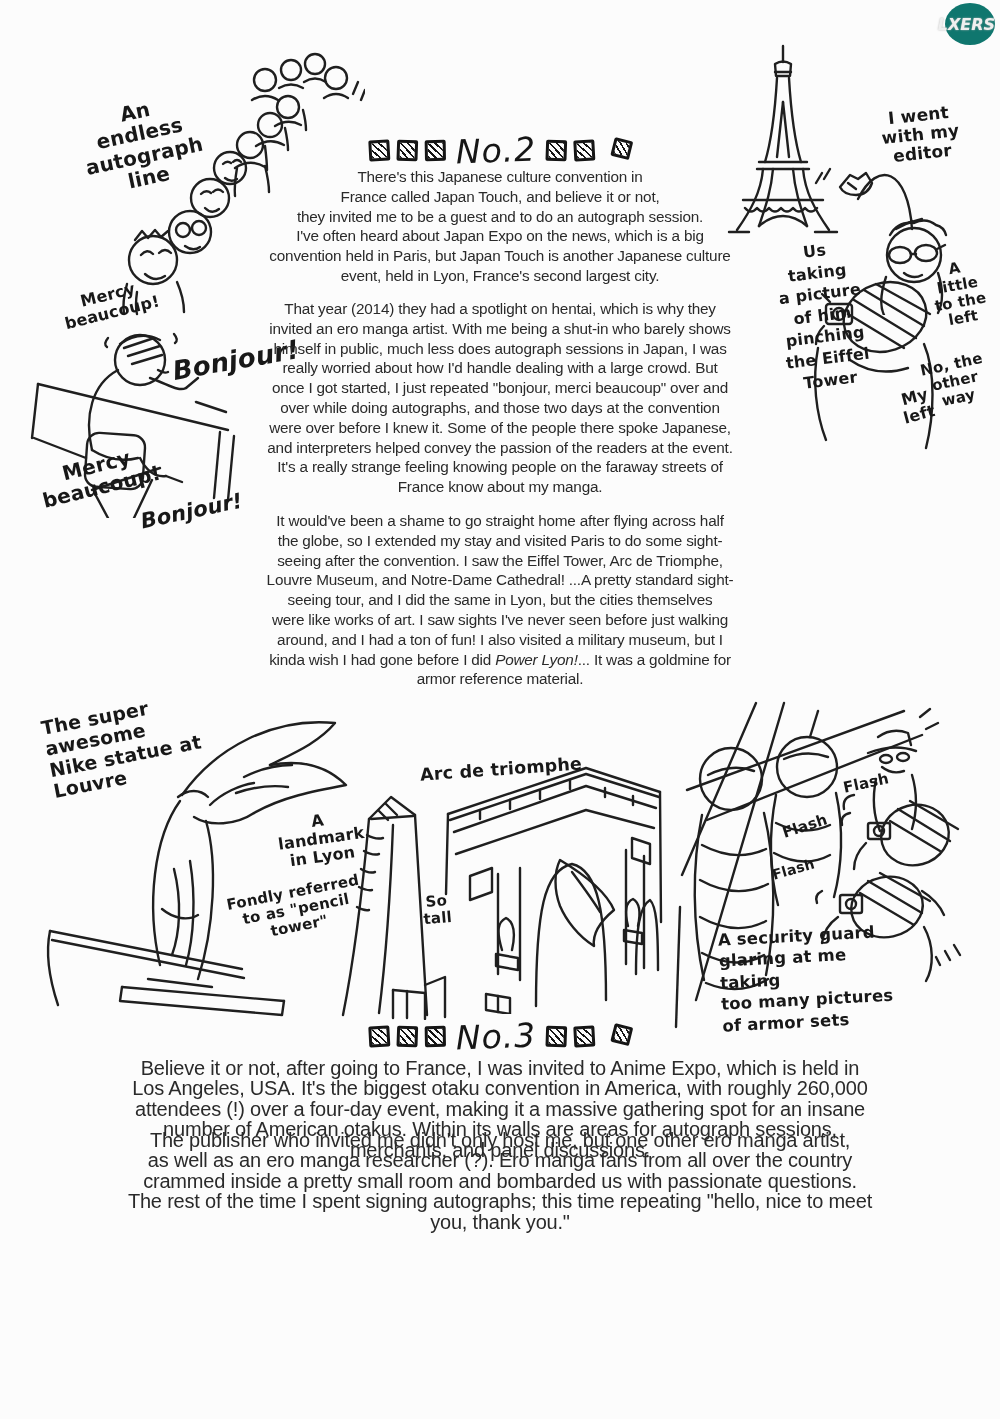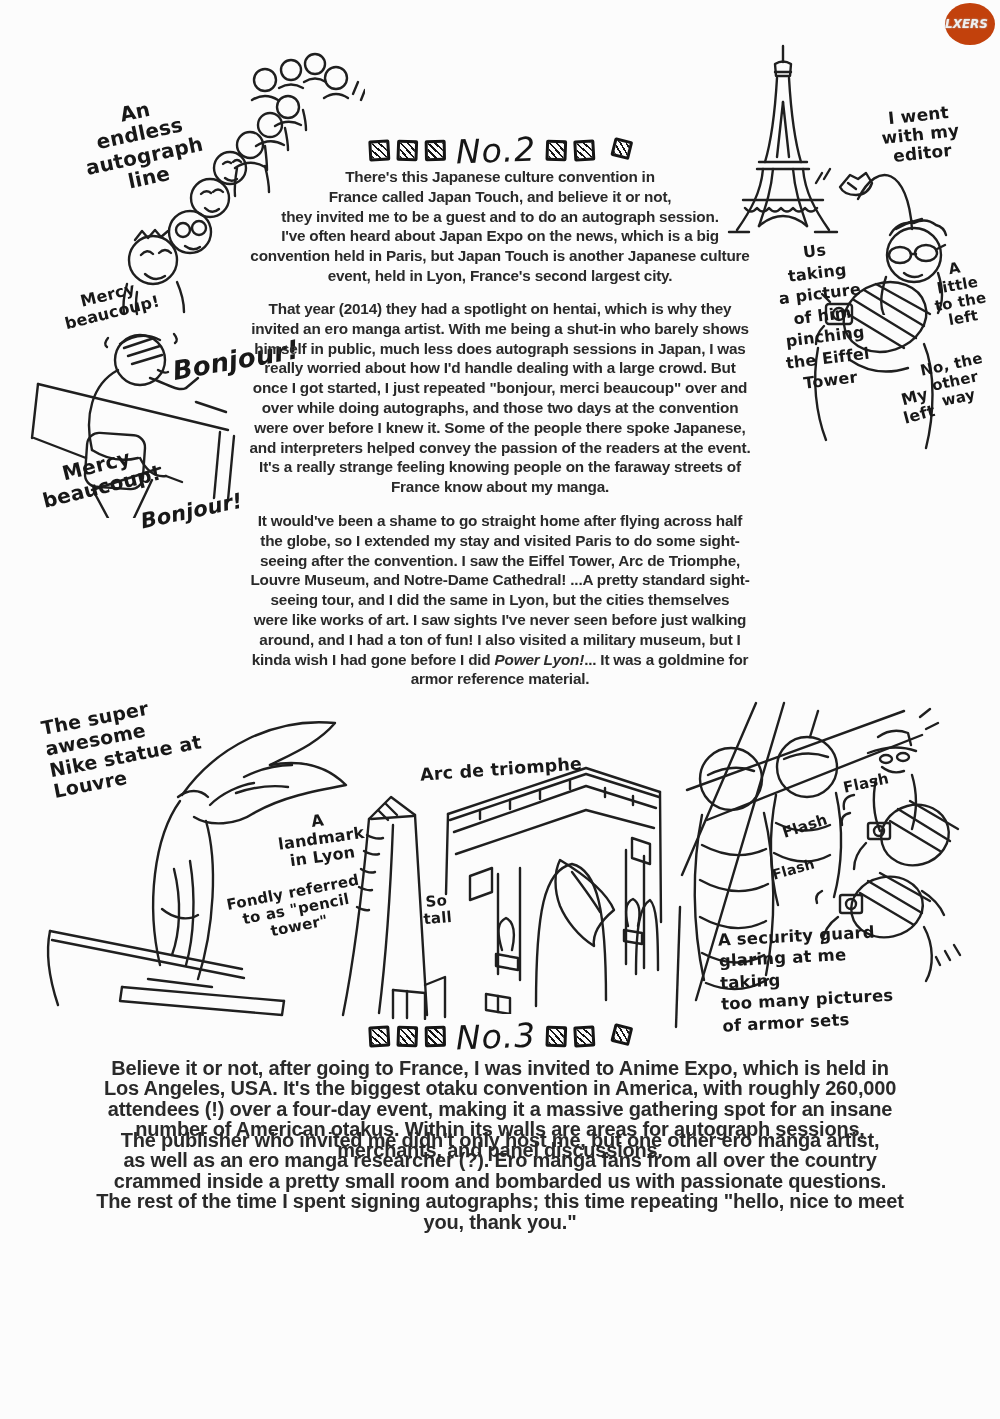--- a/index.html
+++ b/index.html
@@ -3,35 +3,35 @@
 <meta charset="utf-8">
 <style>
   html,body{margin:0;padding:0;background:#e8e8e8;}
   .page{position:relative;width:1000px;height:1419px;background:#fcfcfc;overflow:hidden;
         font-family:"Liberation Sans",sans-serif;color:#262626;}
   .art{position:absolute;}
   .art path,.art circle,.art ellipse,.art rect{stroke:#1f1f1f;stroke-width:2.4;fill:none;
         stroke-linecap:round;stroke-linejoin:round;}
   .hand{position:absolute;font-family:"DejaVu Sans",sans-serif;font-weight:700;color:#181818;
         white-space:pre-line;line-height:1.12;letter-spacing:.2px;}
-  .para{position:absolute;left:0;width:1000px;text-align:center;font-weight:700;color:#2a2a2a;
+  .para{position:absolute;left:0;width:1000px;text-align:center;font-weight:400;color:#2a2a2a;
         white-space:pre-line;}
   .s2{font-size:15.3px;line-height:19.8px;letter-spacing:-.2px;}
   .s3{font-size:20px;line-height:20.4px;letter-spacing:-.2px;}
   .para em{font-style:italic;}
   .heading{position:absolute;left:50%;transform:translateX(-50%);display:flex;align-items:center;gap:7px;}
   .no-label{font-family:"DejaVu Sans",sans-serif;font-style:italic;font-weight:400;font-size:33px;
         color:#161616;margin:0 3px;transform:rotate(-2deg);letter-spacing:1px;}
   .sq{width:21px;height:21px;box-sizing:border-box;border:3px solid #151515;border-radius:2px;
         background:repeating-linear-gradient(45deg,#151515 0 1.6px,transparent 1.6px 5px);}
   .sq.r1{transform:rotate(-3deg);} .sq.r2{transform:rotate(2deg);} .sq.r3{transform:rotate(-1deg);}
   .sq.last{margin-left:10px;width:19px;height:19px;transform:rotate(14deg) translateY(-2px);}
   .watermark{position:absolute;right:5px;top:3px;width:50px;height:42px;border-radius:50%;
-        background:#c2410c;display:flex;align-items:center;justify-content:flex-start;
-        font-family:"DejaVu Sans",sans-serif;font-weight:800;font-style:italic;font-size:12px;
+        background:#0f766e;display:flex;align-items:center;justify-content:flex-end;
+        font-family:"DejaVu Sans",sans-serif;font-weight:800;font-style:italic;font-size:16px;
         color:#efefef;text-shadow:0 0 2px #b5b5b5;}
 </style>
 </head>
 <body>
 
 <div class="page">
 
   <svg class="art" style="left:115px;top:50px;" width="250" height="282" viewBox="0 0 250 282">
     <circle cx="38" cy="210" r="24"></circle>
     <path d="M20,190 l7,-9 l6,7 l7,-8 l6,7 l7,-6"></path>

